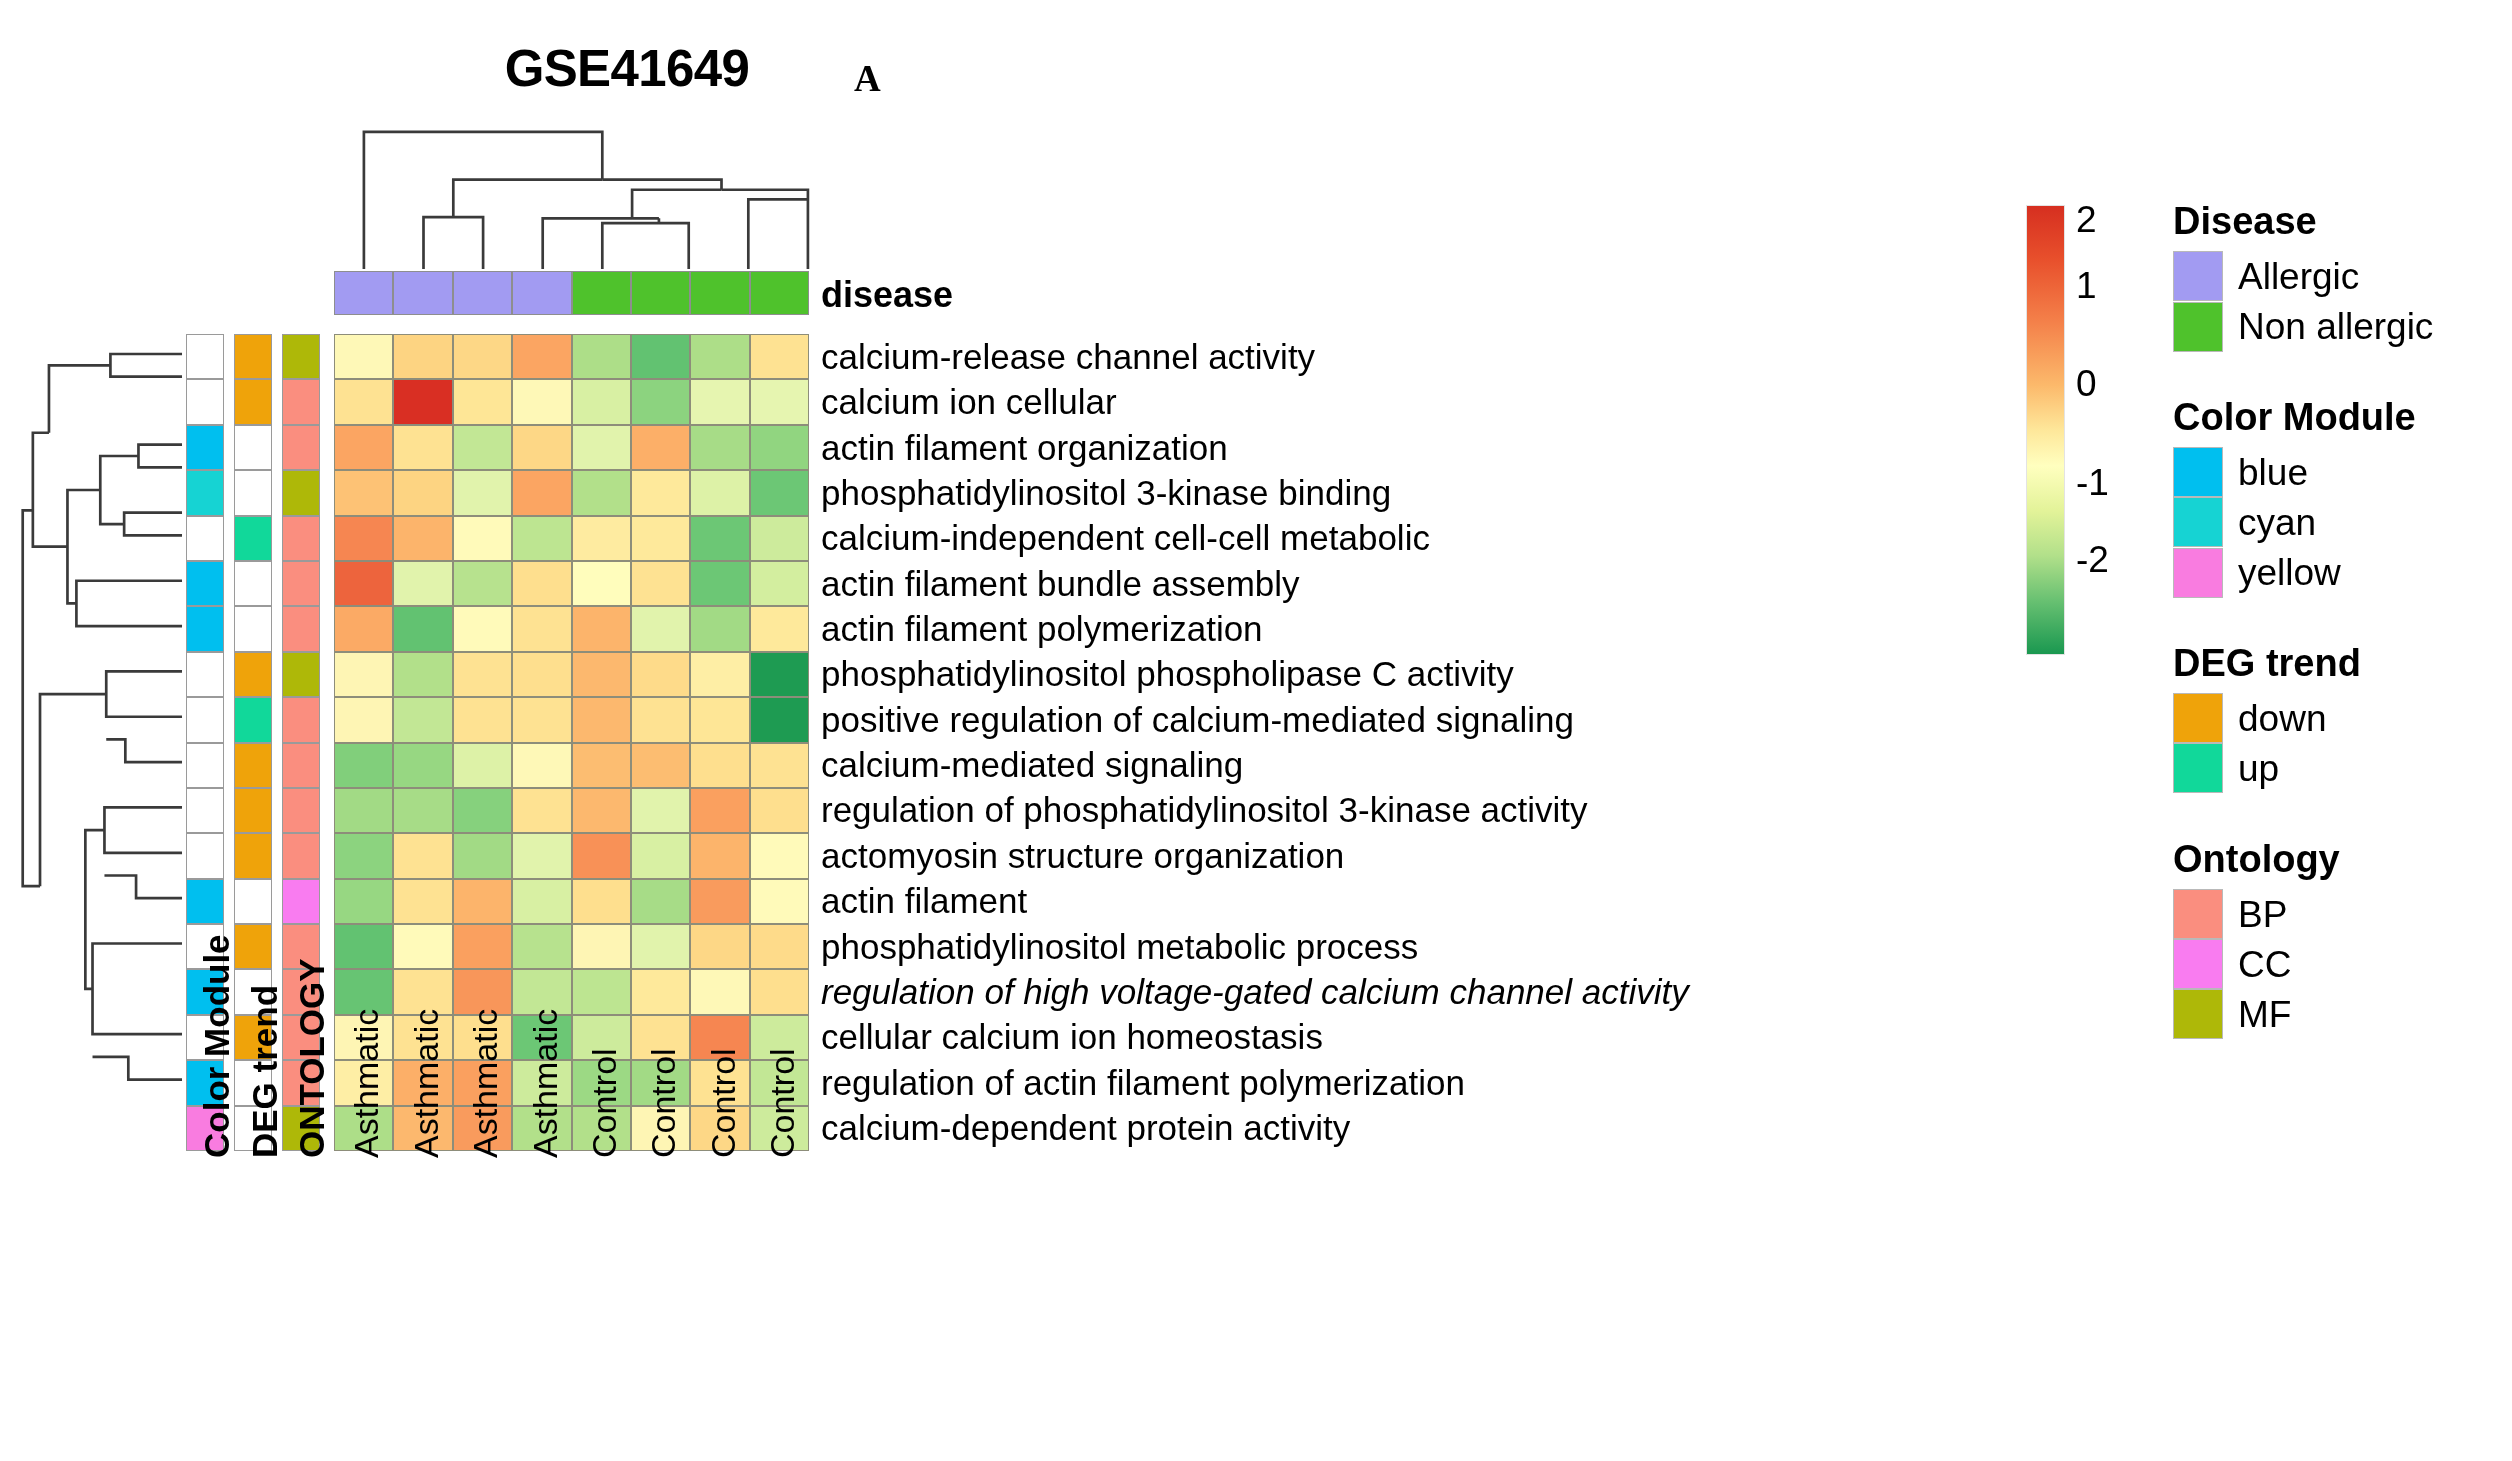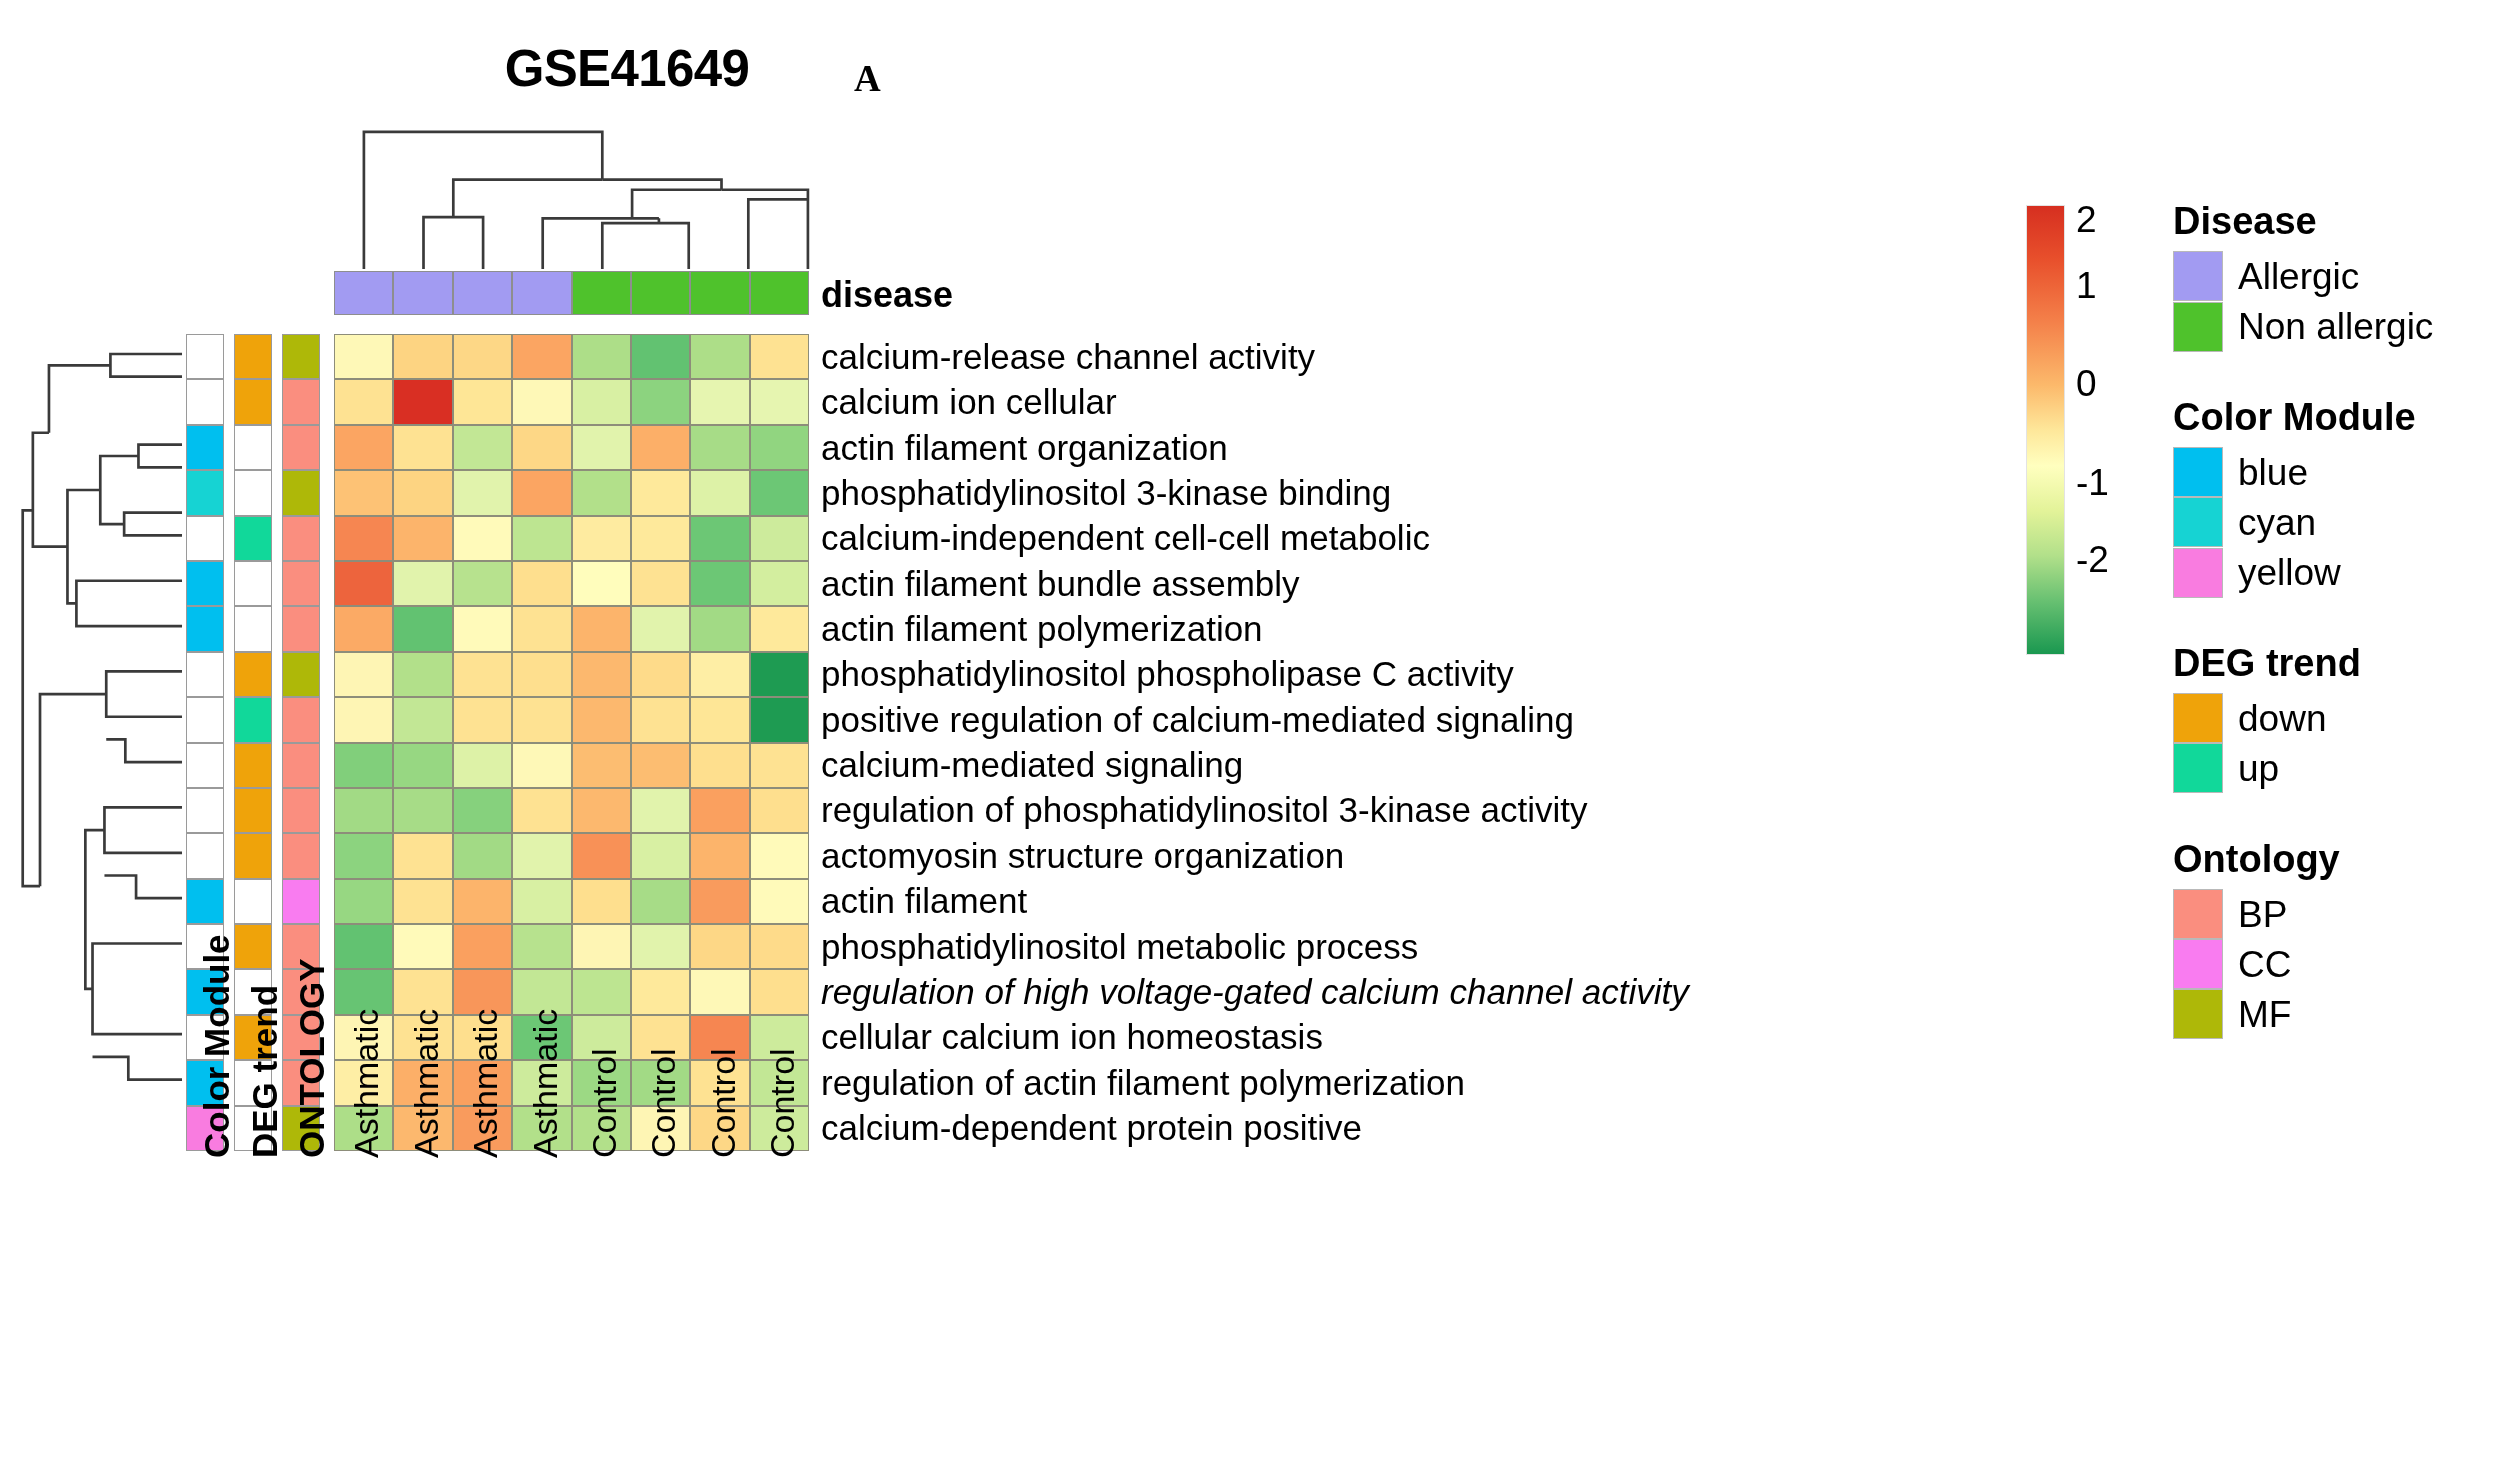--- a/index.html
+++ b/index.html
@@ -346,21 +346,21 @@
       <div class="rowlabel" style="top: 618px;">phosphatidylinositol phospholipase C activity</div>
       <div class="rowlabel" style="top: 664px;">positive regulation of calcium-mediated signaling</div>
       <div class="rowlabel" style="top: 709px;">calcium-mediated signaling</div>
       <div class="rowlabel" style="top: 754px;">regulation of phosphatidylinositol 3-kinase activity</div>
       <div class="rowlabel" style="top: 800px;">actomyosin structure organization</div>
       <div class="rowlabel" style="top: 845px;">actin filament</div>
       <div class="rowlabel" style="top: 891px;">phosphatidylinositol metabolic process</div>
       <div class="rowlabel" style="top: 936px; font-style: italic;">regulation of high voltage-gated calcium channel activity</div>
       <div class="rowlabel" style="top: 981px;">cellular calcium ion homeostasis</div>
       <div class="rowlabel" style="top: 1027px;">regulation of actin filament polymerization</div>
-      <div class="rowlabel" style="top: 1072px;">calcium-dependent protein positive</div>
+      <div class="rowlabel" style="top: 1072px;">calcium-dependent protein activity</div>
     </div>
 
   <div id="bottom-labels">
       <div class="vlabel bold" style="left: 197px; top: 1125px;">Color Module</div>
       <div class="vlabel bold" style="left: 245px; top: 1125px;">DEG trend</div>
       <div class="vlabel bold" style="left: 292px; top: 1125px;">ONTOLOGY</div>
       <div class="vlabel" style="left: 347px; top: 1125px;">Asthmatic</div>
       <div class="vlabel" style="left: 407px; top: 1125px;">Asthmatic</div>
       <div class="vlabel" style="left: 466px; top: 1125px;">Asthmatic</div>
       <div class="vlabel" style="left: 526px; top: 1125px;">Asthmatic</div>

